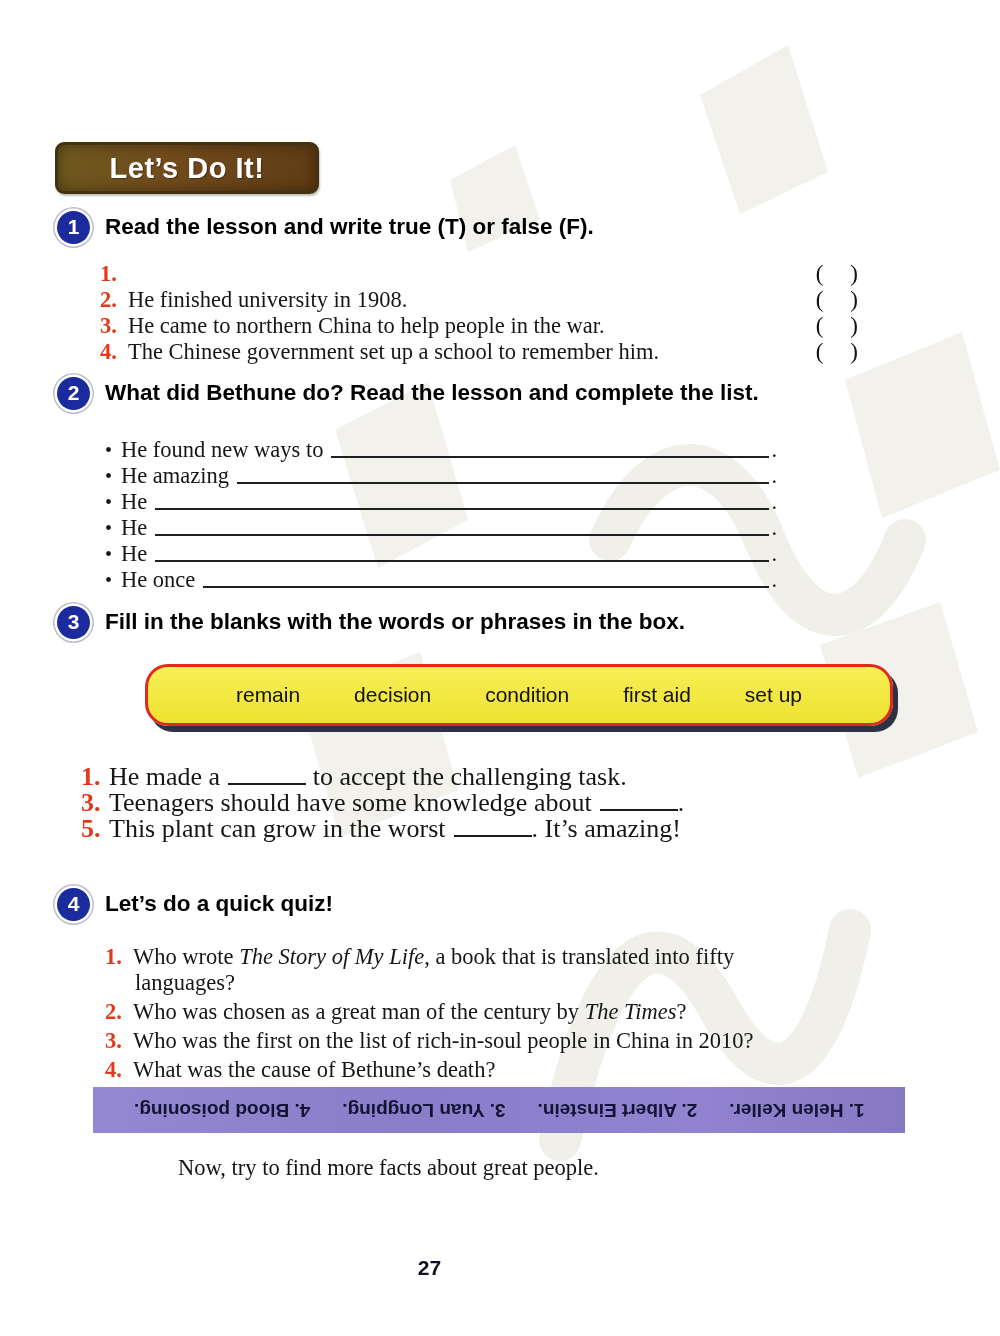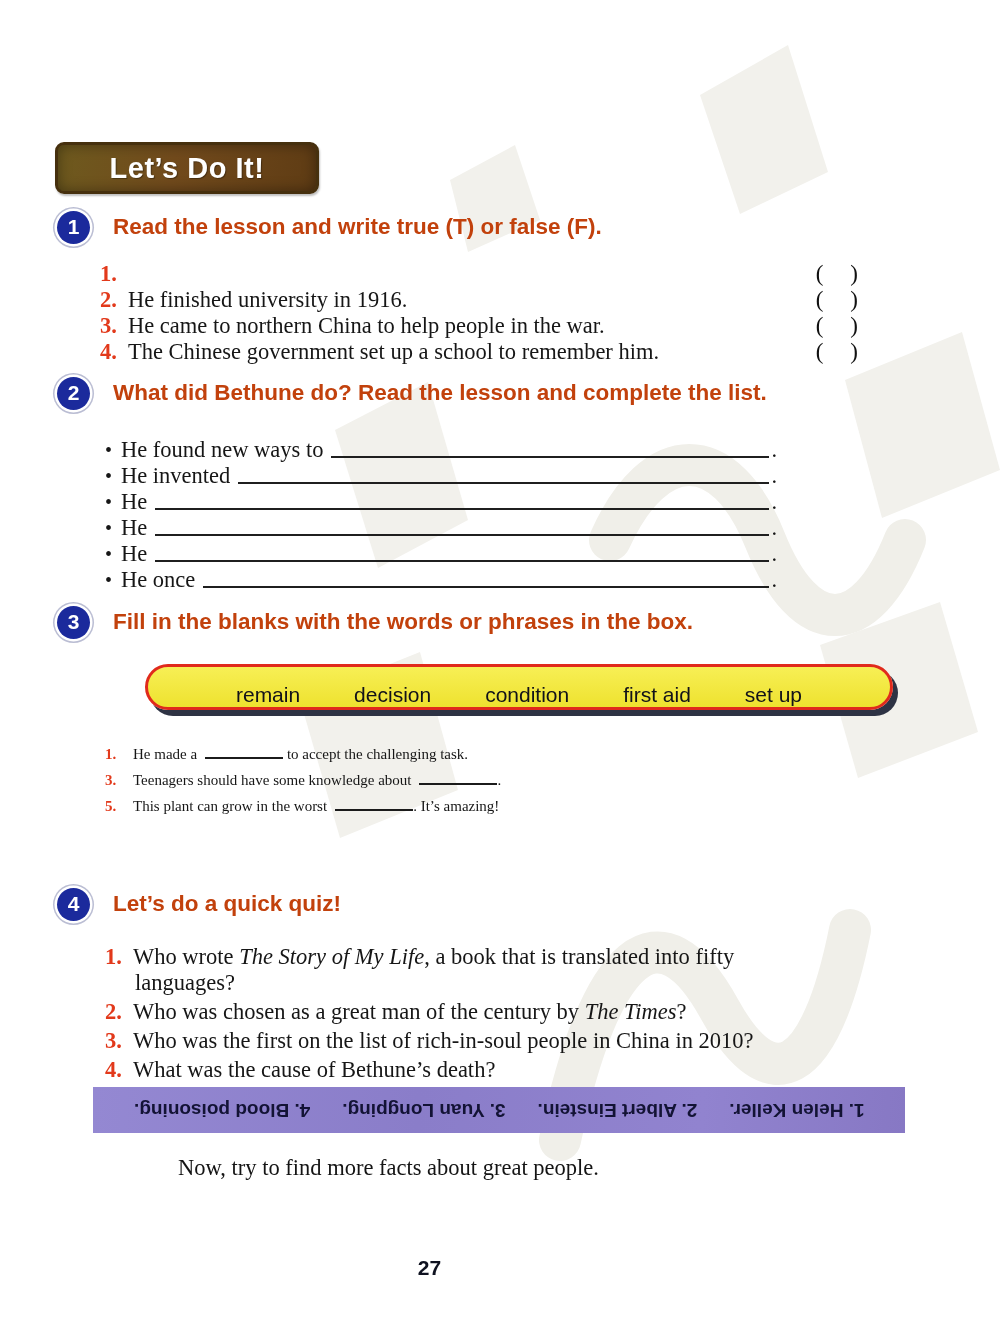--- a/index.html
+++ b/index.html
@@ -31,22 +31,22 @@
   .sec{position:absolute;left:57px;width:890px;}
   .sec-head{display:flex;align-items:center;gap:11px;height:36px;}
   .num-circle{
     flex:0 0 auto;width:33px;height:33px;border-radius:50%;
     background:#1b2a9c;color:#fff;
     display:flex;align-items:center;justify-content:center;
     font-family:"Liberation Sans",sans-serif;font-weight:bold;font-size:21px;
     box-shadow:0 0 0 2.5px #ffffff,0 0 0 4px rgba(25,35,110,.30);
   }
   .sec-title{
-    color:#c2410c;font-family:"Liberation Sans",sans-serif;font-weight:bold;
-    font-size:22.5px;margin:12px;line-height:1.1;
+    color:#000000;font-family:"Liberation Sans",sans-serif;font-weight:bold;
+    font-size:22.5px;margin:4px;line-height:1.1;
   }
 
   .inum{color:#e2391b;font-weight:bold;}
 
   
   .tf-list{margin:16px 0 0 43px;width:758px;font-size:22.5px;}
   .tf-row{display:flex;align-items:baseline;height:26px;}
   .tf-row .inum{width:28px;flex:0 0 auto;}
   .parens{margin-left:auto;display:flex;gap:27px;font-size:23px;color:#111;}
 
@@ -57,25 +57,25 @@
   .bl-label{padding-right:8px;white-space:nowrap;}
   .wline{flex:1 1 auto;border-bottom:2px solid #1f1f1f;height:19px;align-self:flex-start;}
   .bl-period{padding-left:2px;}
 
   
   .word-box{
     margin:24px 0 0 88px;width:674px;height:40px;
     background:linear-gradient(#f7ef55,#eee22f);
     border:3px solid #e02a1c;border-radius:23px;
     box-shadow:5px 6px 0 #2e3344;
-    display:flex;align-items:flex-end;justify-content:space-evenly;
+    display:flex;align-items:center;justify-content:space-evenly;
     font-family:"Liberation Sans",sans-serif;font-size:21px;color:#121219;
-    padding:0 34px;
-  }
-  .fi-list{margin:36px 0 0 48px;width:830px;font-size:15px;}
+    padding:8px 34px;
+  }
+  .fi-list{margin:36px 0 0 24px;width:830px;font-size:26px;}
   .fi-row{height:26px;white-space:nowrap;}
   .fi-row .inum{display:inline-block;width:28px;}
   .blank{display:inline-block;width:78px;border-bottom:2px solid #1b1b1b;margin-left:8px;}
 
   
   .qz-list{margin:22px 0 0 48px;width:712px;font-size:22.5px;line-height:26px;}
   .qz-row{padding-left:30px;text-indent:-30px;margin-bottom:3px;}
   .qz-row .inum{display:inline-block;width:28px;text-indent:0;}
 
   
@@ -128,21 +128,21 @@
     <div class="tf-list">
       <div class="tf-row">
         <span class="inum">1.</span>
         <span class="parens">
             <span>(</span>
             <span>)</span>
           </span>
       </div>
       <div class="tf-row">
         <span class="inum">2.</span>
-        <span>He finished university in 1916.</span>
+        <span>He finished university in 1908.</span>
         <span class="parens">
             <span>(</span>
             <span>)</span>
           </span>
       </div>
       <div class="tf-row">
         <span class="inum">3.</span>
         <span>He came to northern China to help people in the war.</span>
         <span class="parens">
             <span>(</span>
@@ -167,21 +167,21 @@
     </div>
     <div class="bl-list">
       <div class="bl-row">
         <span class="bullet">•</span>
         <span class="bl-label">He found new ways to</span>
         <span class="wline"></span>
         <span class="bl-period">.</span>
       </div>
       <div class="bl-row">
         <span class="bullet">•</span>
-        <span class="bl-label">He invented</span>
+        <span class="bl-label">He amazing</span>
         <span class="wline"></span>
         <span class="bl-period">.</span>
       </div>
       <div class="bl-row">
         <span class="bullet">•</span>
         <span class="bl-label">He</span>
         <span class="wline"></span>
         <span class="bl-period">.</span>
       </div>
       <div class="bl-row">

